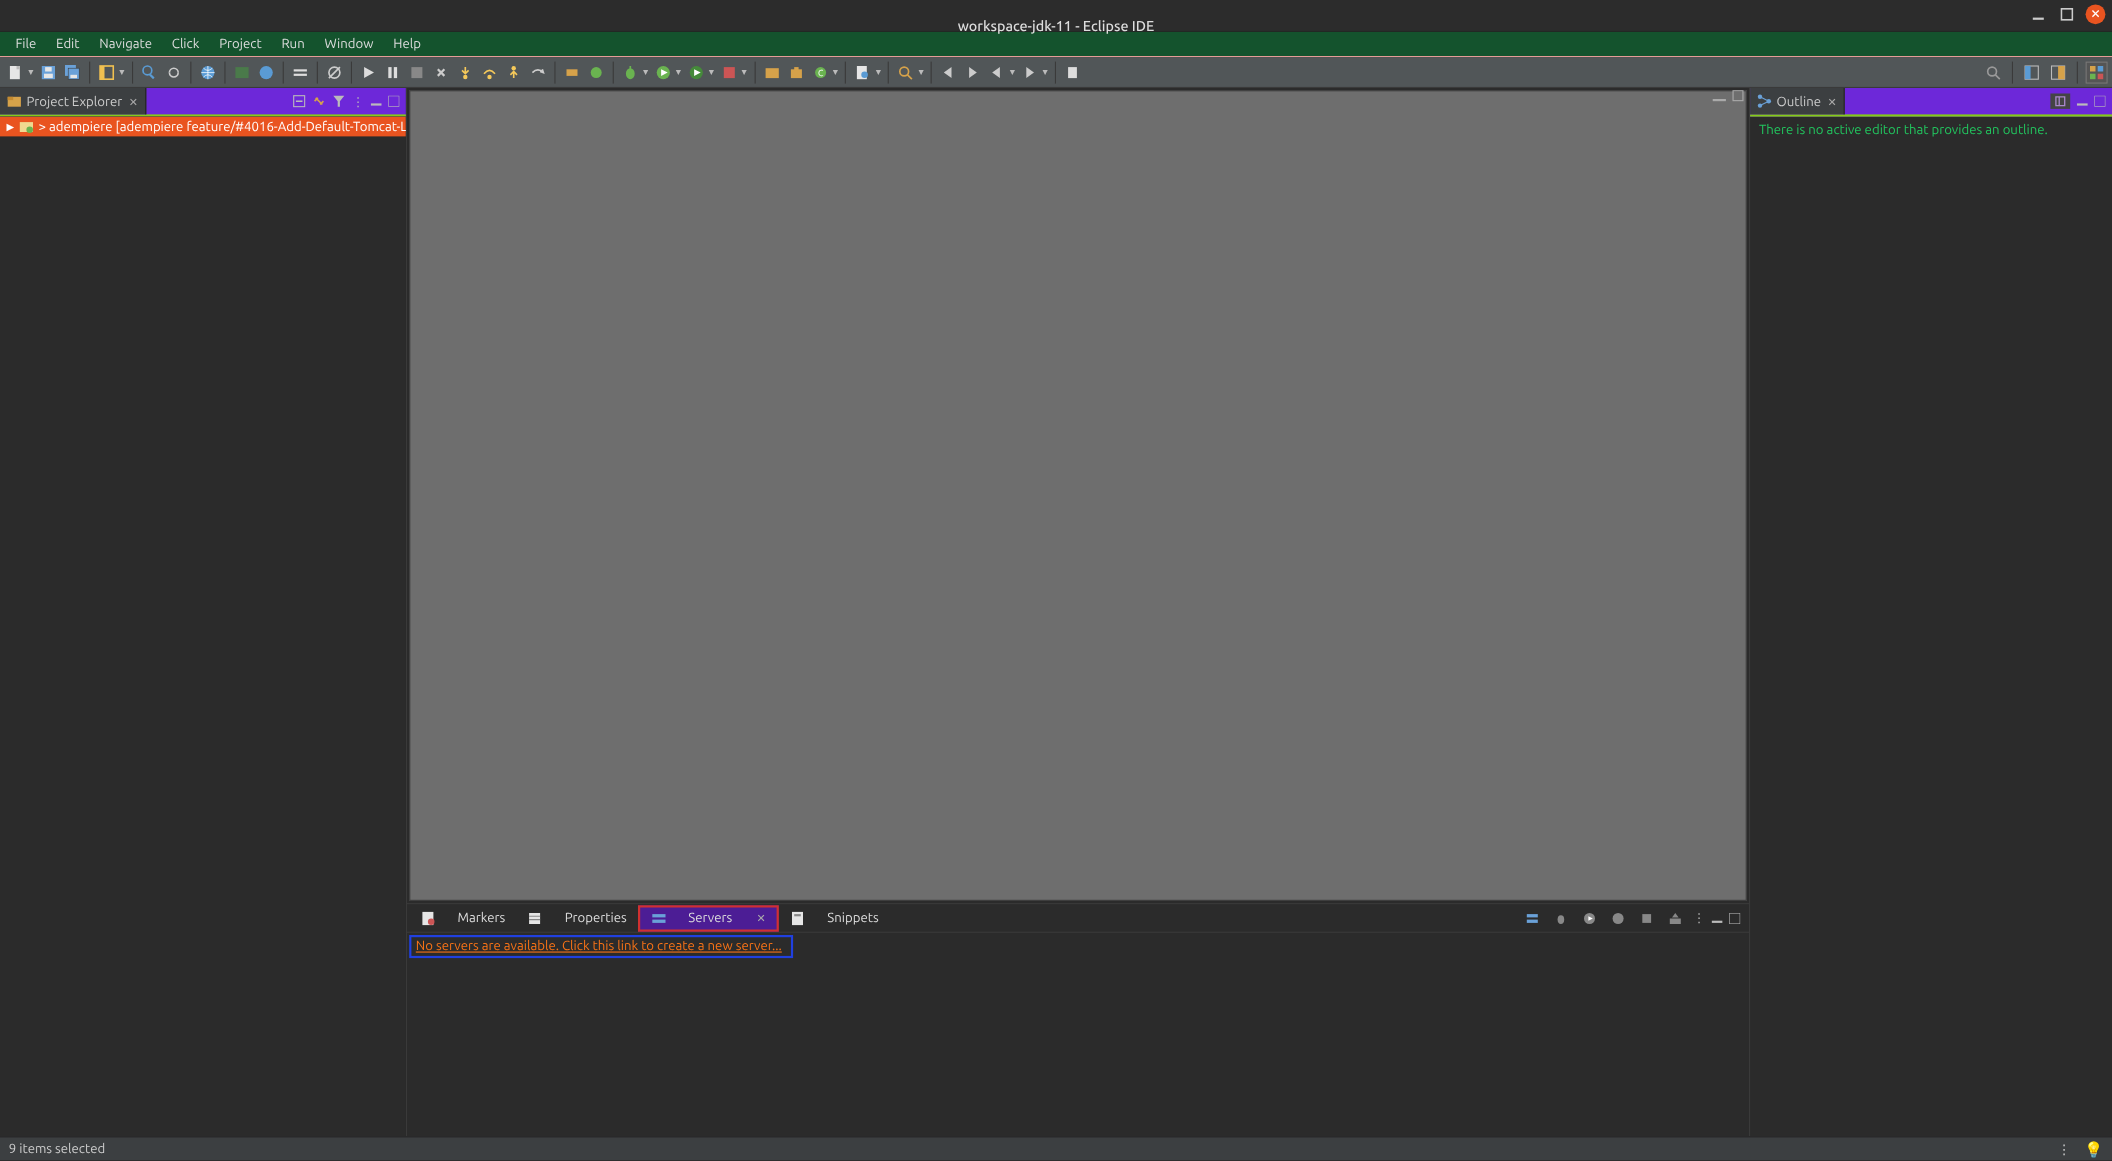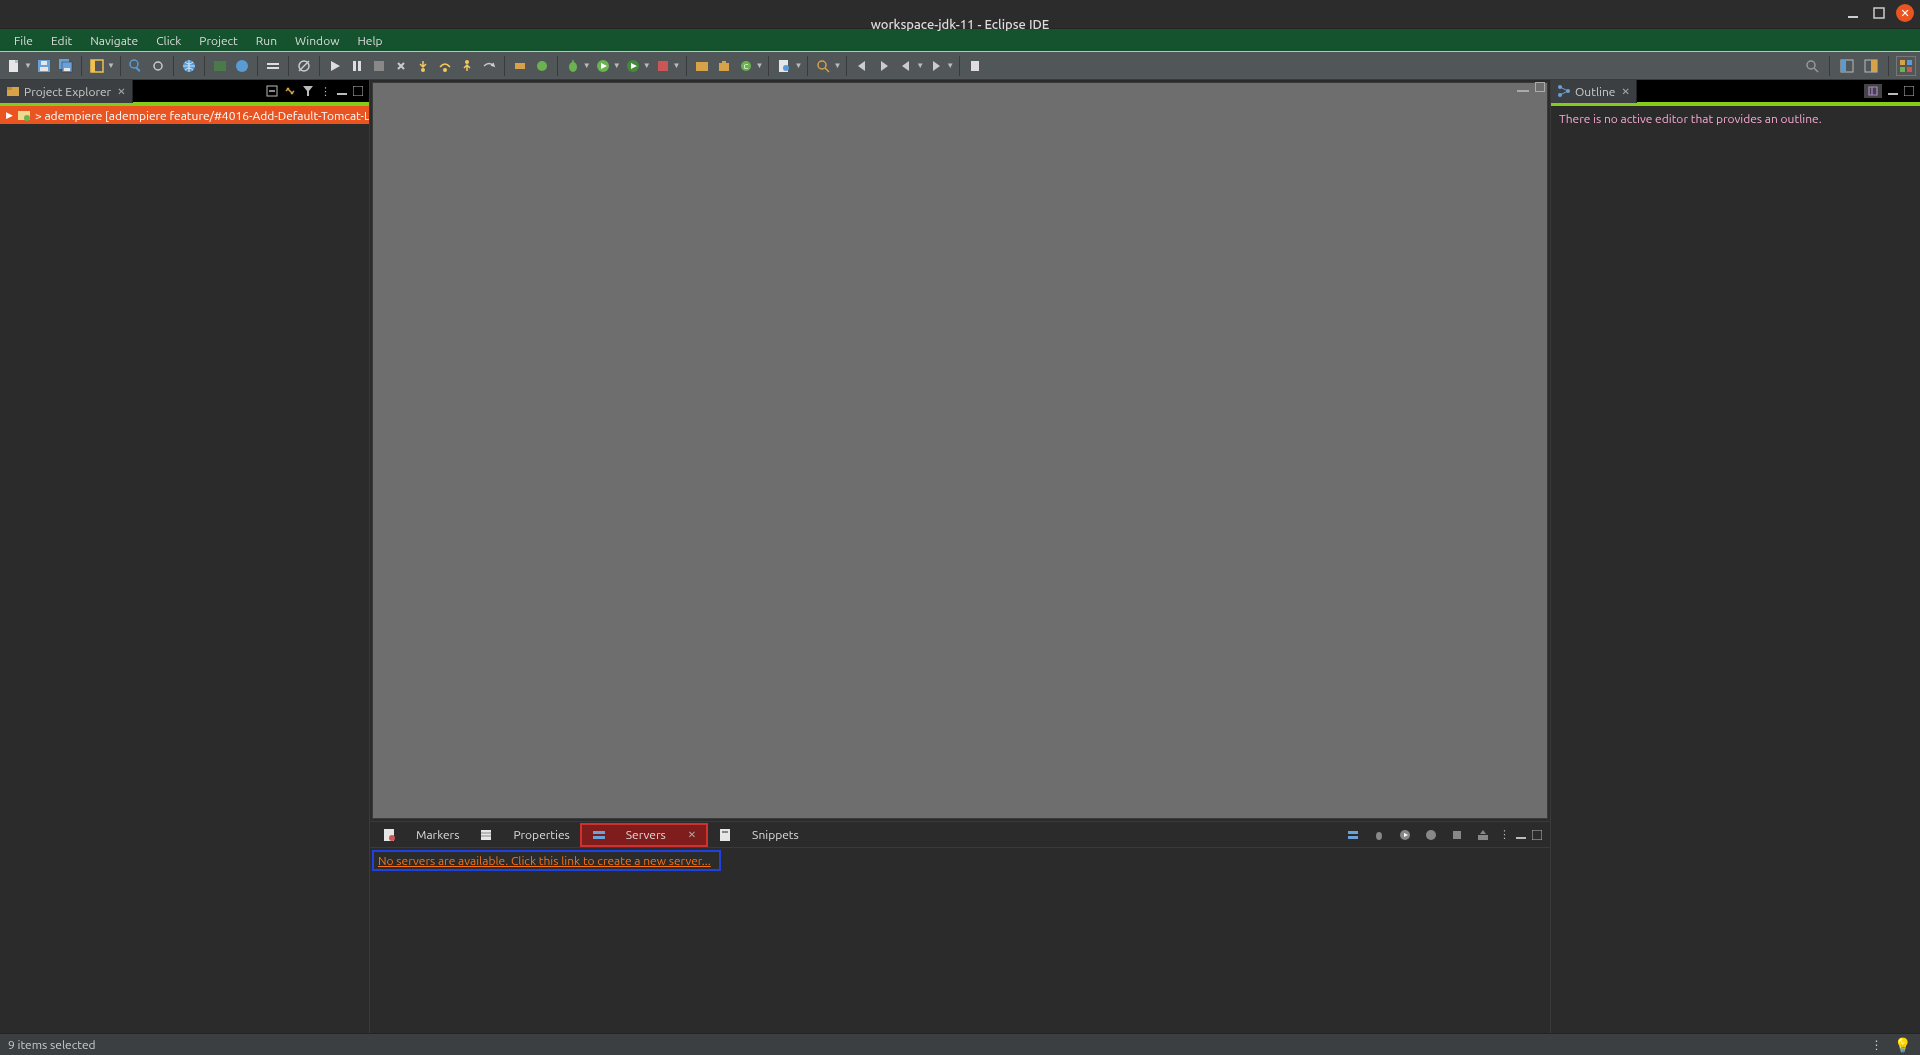--- a/index.html
+++ b/index.html
@@ -21,51 +21,51 @@
 .tool-btn { width: 20px; height: 20px; display: inline-flex; align-items: center; justify-content: center; color: #ccc; font-size: 13px; }
 .tool-sep { width: 1px; height: 20px; background: #3a3a3a; margin: 0 3px; }
 .tool-arrow { font-size: 8px; color: #bbb; margin-left: -2px; }
 .toolbar-right { margin-left: auto; display: flex; align-items: center; gap: 4px; }
 
 
 .workbench { display: flex; height: calc(100% - 28px - 24px - 28px - 22px); background: #2b2b2b; }
 
 
 .left-panel { width: 370px; background: #2b2b2b; border-right: 1px solid #3a3a3a; display: flex; flex-direction: column; overflow: hidden; }
-.view-tab-bar { height: 26px; background: #000000; display: flex; align-items: center; border-bottom: 4px solid #84cc16; }
+.view-tab-bar { height: 26px; background: #6d28d9; display: flex; align-items: center; border-bottom: 2px solid #84cc16; }
 .view-tab { display: flex; align-items: center; gap: 4px; padding: 0 6px; height: 24px; background: #3c3f41; border-right: 1px solid #242424; }
 .view-tab-icon { width: 14px; height: 14px; display: inline-block; }
 .view-tab-close { color: #aaa; font-size: 10px; margin-left: 2px; cursor: pointer; }
 .view-toolbar { margin-left: auto; display: flex; align-items: center; gap: 6px; padding-right: 6px; }
 .view-tool-btn { color: #bbb; font-size: 11px; }
 .view-content { flex: 1; background: #2b2b2b; overflow: hidden; }
 .tree-item { display: flex; align-items: center; gap: 4px; padding: 2px 6px; background: #e95420; color: #fff; white-space: nowrap; }
 .tree-arrow { font-size: 9px; }
 
 
 .center { flex: 1; display: flex; flex-direction: column; }
 .editor-area { flex: 1; background: #6e6e6e; border: 1px solid #3a3a3a; margin: 2px; position: relative; }
 .editor-controls { position: absolute; top: -1px; right: 2px; display: flex; gap: 6px; }
 .ctl-square { width: 10px; height: 10px; border: 1px solid #aaa; }
 .ctl-min { width: 12px; height: 2px; background: #aaa; margin-top: 8px; }
 
 
 .bottom-panel { height: 212px; background: #2b2b2b; border-top: 1px solid #3a3a3a; display: flex; flex-direction: column; }
 .bottom-tabs { height: 26px; display: flex; align-items: center; border-bottom: 1px solid #3a3a3a; padding-left: 2px; }
 .bottom-tab { display: flex; align-items: center; gap: 20px; padding: 0 10px; height: 24px; color: #ddd; }
-.bottom-tab.active { background: #7f1d1d; }
+.bottom-tab.active { background: #4c1d95; }
 .bottom-tab-hl { border: 2px solid #d03030; }
 .bottom-toolbar { margin-left: auto; display: flex; gap: 6px; padding-right: 8px; align-items: center; }
 .bottom-content { flex: 1; padding: 2px; }
 .server-link-wrap { border: 2px solid #2040e0; display: inline-block; padding: 2px 8px 2px 4px; }
 .server-link { color: #f97316; text-decoration: underline; cursor: pointer; }
 
 
-.right-panel { width: 370px; background: #2b2b2b; border-left: 1px solid #3a3a3a; display: flex; flex-direction: column; }
-.outline-content { flex: 1; padding: 6px 8px; color: #f9a8d4; }
+.right-panel { width: 330px; background: #2b2b2b; border-left: 1px solid #3a3a3a; display: flex; flex-direction: column; }
+.outline-content { flex: 1; padding: 6px 8px; color: #22c55e; }
 
 
 .status-bar { height: 22px; background: #3c3f41; border-top: 1px solid #242424; display: flex; align-items: center; padding: 0 8px; color: #ccc; position: relative; }
 .status-right { position: absolute; right: 8px; display: flex; align-items: center; gap: 12px; }
 .bulb { color: #f6c453; font-size: 14px; }
 
 svg { display: block; }
 </style>
 </head>
 <body>

